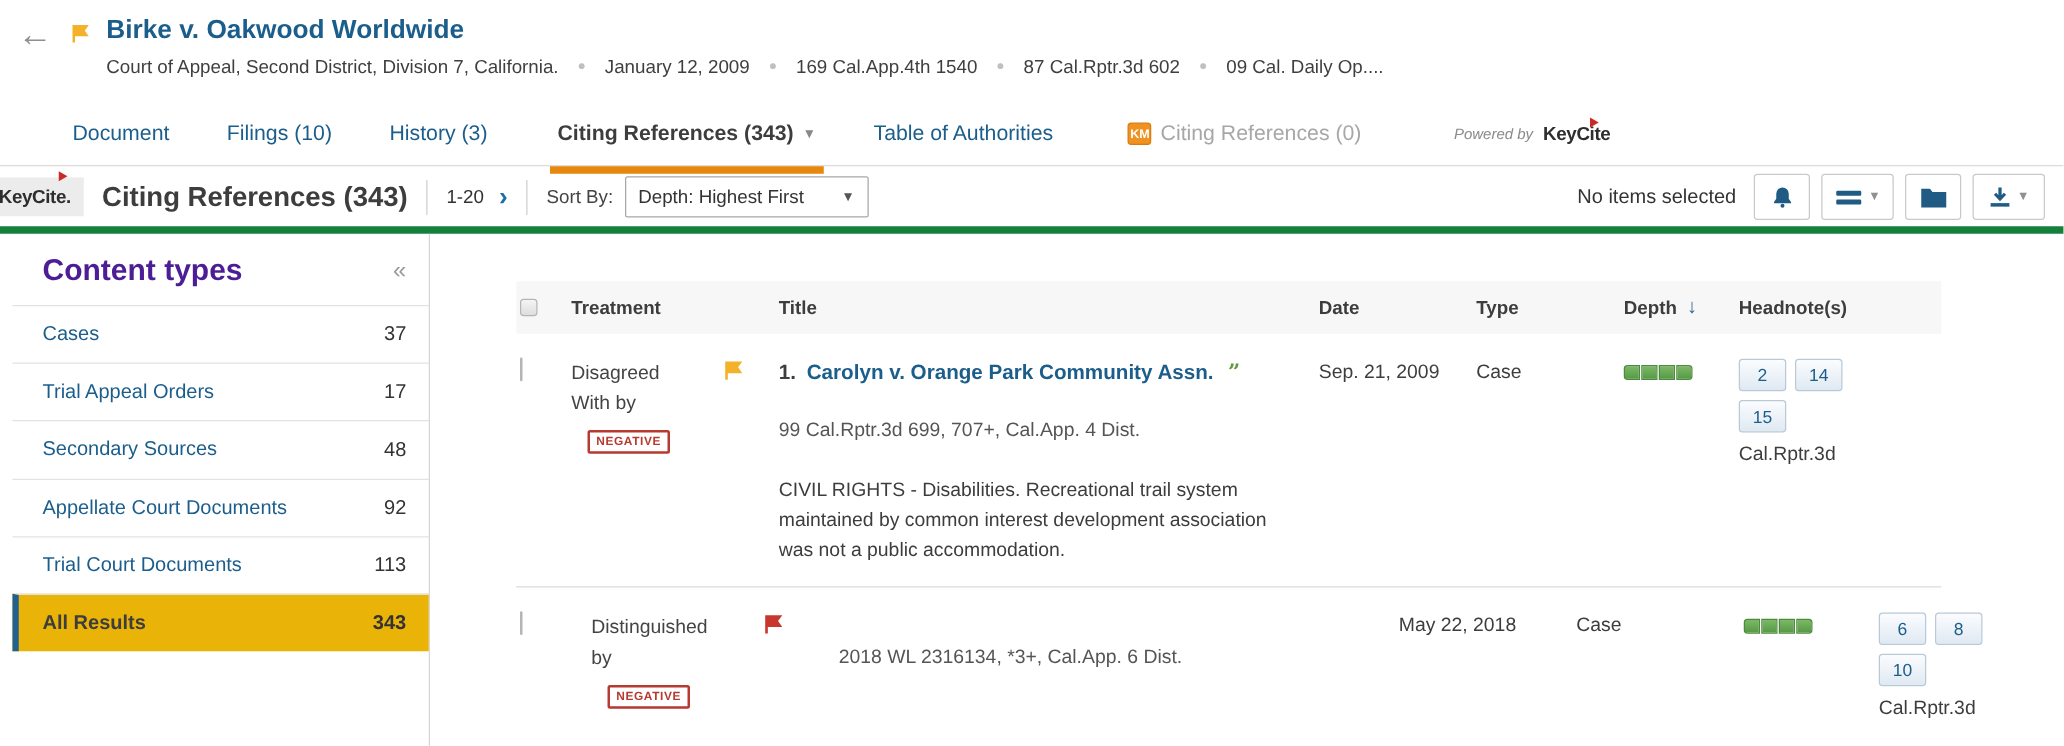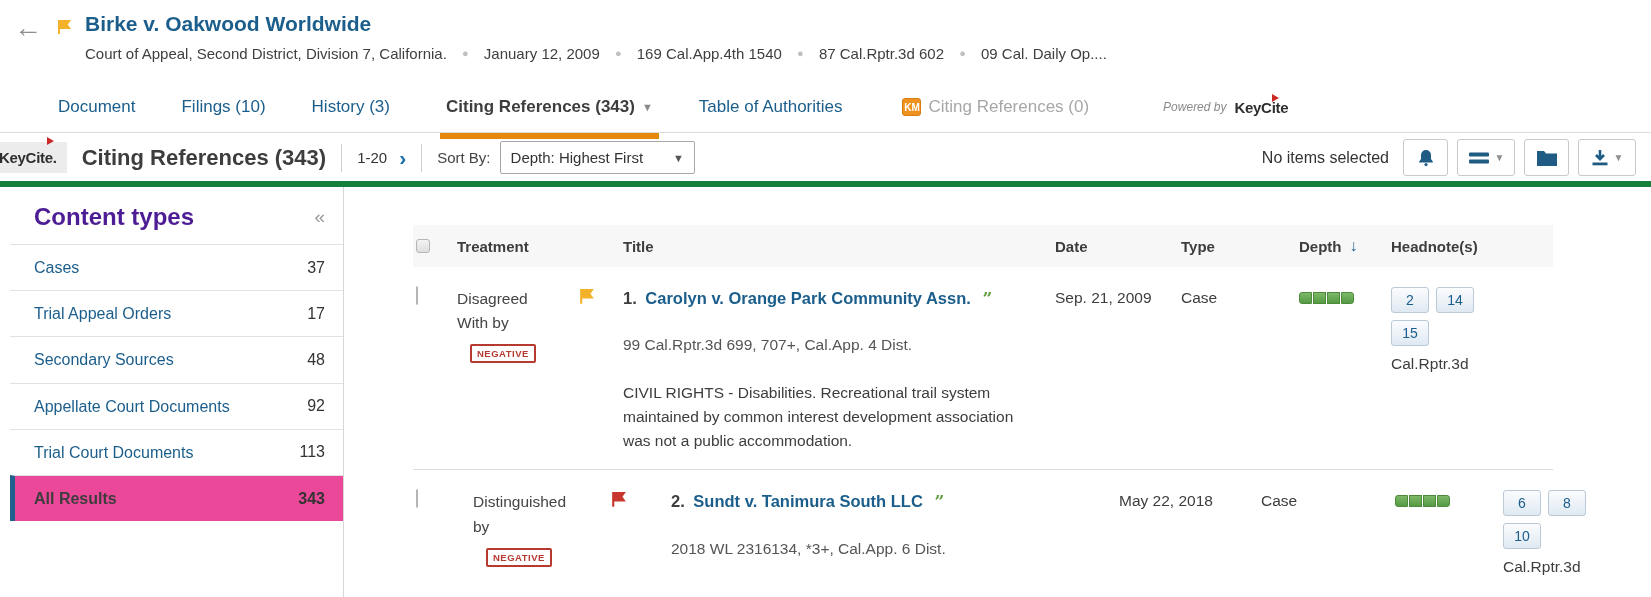--- a/index.html
+++ b/index.html
@@ -51,25 +51,25 @@
   .icon-btn.wide { width:58px; }
   .icon-btn svg { display:block; }
   .icon-btn .caret { font-size:10px; color:#909090; margin-left:5px; }
   .rb-end { width:6px; }
 
   
   .sidebar { position:absolute; top:187px; left:10px; width:334px; bottom:0; border-right:1px solid #d7d7d7; }
   .sb-head { display:flex; align-items:center; justify-content:space-between; padding:16px 18px 13px 24px; }
   .sb-title { font-size:24px; font-weight:700; color:#4c1d95; }
   .sb-collapse { font-size:19px; color:#9a9a9a; cursor:pointer; }
-  .sb-item { display:flex; justify-content:space-between; align-items:center;
+  .sb-item { display:flex; justify-content:space-between; align-items:flex-end;
              padding:13px 18px 13px 24px; border-top:1px solid #e2e2e2; cursor:pointer; }
   .sb-item .lbl { font-size:16px; color:#1b5e8c; line-height:1.2; max-width:210px; }
   .sb-item .cnt { font-size:16px; color:#333; }
-  .sb-item.selected { background:#ec4899; border-left:5px solid #20618f; padding-left:19px; }
+  .sb-item.selected { background:#eab308; border-left:5px solid #20618f; padding-left:19px; }
   .sb-item.selected .lbl { color:#3d3d3d; font-weight:700; }
   .sb-item.selected .cnt { font-weight:600; }
 
   
   .rtable { position:absolute; left:413px; top:187px; width:1140px; }
   .trow { display:grid; grid-template-columns:44px 120px 46px 432px 126px 118px 92px 1fr; }
   .thead { background:#f7f7f7; height:42px; align-items:center; margin-top:38px; font-size:15px; font-weight:600; color:#3d3d3d; }
   .thead .cell { display:flex; align-items:center; }
   .sort-arrow { color:#2b6a9b; font-weight:700; font-size:16px; margin-left:8px; }
   .tbody-row { padding-top:20px; padding-bottom:16px; }
@@ -305,25 +305,20 @@
         <span class="neg-badge">NEGATIVE</span>
       </div>
       <div>
         <span class="row-flag">
           <svg width="20" height="20" viewBox="0 0 19 19">
               <path d="M3 2 h13 l-3.2 4.5 L16 11 H5 v5 H3 z" fill="#c8372d"></path>
             </svg>
         </span>
       </div>
       <div>
-        <div class="title-line">
-          <span class="title-num">2.</span>
-          <span class="title-link">Sundt v. Tanimura South LLC</span>
-          <span class="quote-icon">”</span>
-        </div>
         <div class="cite-line">2018 WL 2316134, *3+, Cal.App. 6 Dist.</div>
       </div>
       <div class="cell-date">May 22, 2018</div>
       <div class="cell-type">Case</div>
       <div>
         <div class="depth-meter">
           <span class="depth-seg"></span>
             <span class="depth-seg"></span>
             <span class="depth-seg"></span>
             <span class="depth-seg"></span>

